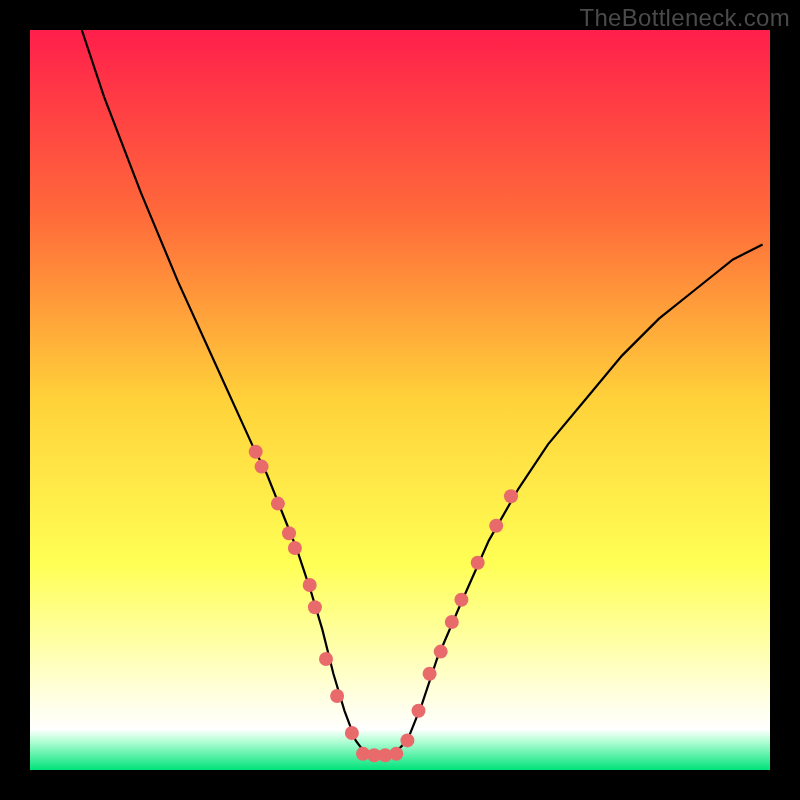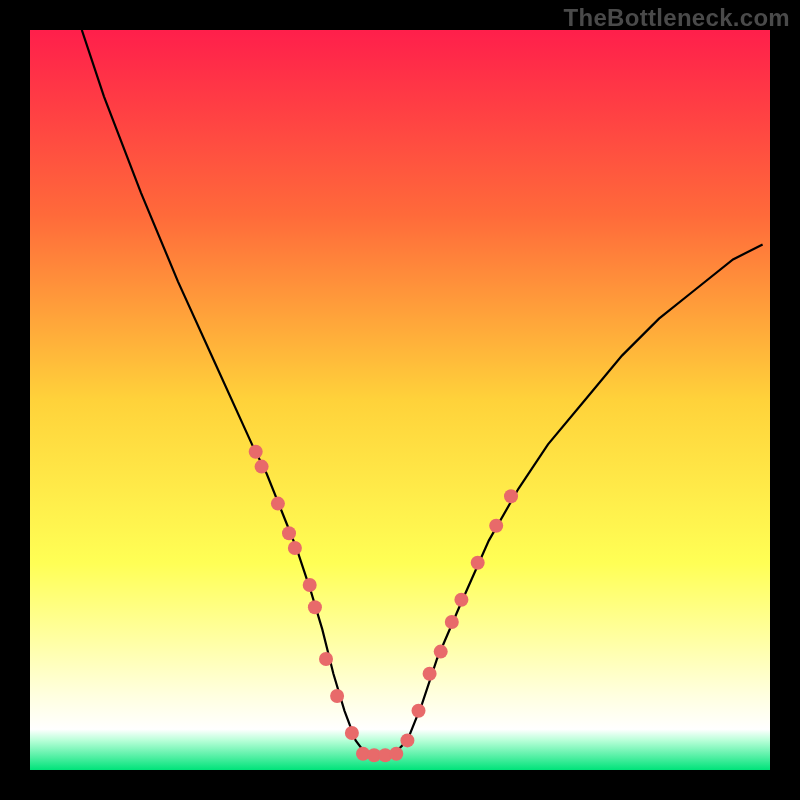--- a/index.html
+++ b/index.html
@@ -27,21 +27,21 @@
     overflow: hidden;
   }
   .plot svg {
     display: block;
   }
   .watermark {
     position: absolute;
     top: 4px;
     right: 10px;
     font-size: 24px;
-    font-weight: 700;
+    font-weight: 400;
     color: #4a4a4a;
     letter-spacing: 0.3px;
   }
 </style>
 </head>
 <body>
 
 <div class="frame">
   <div class="plot">
     <svg viewBox="0 0 740 740" width="740" height="740">

